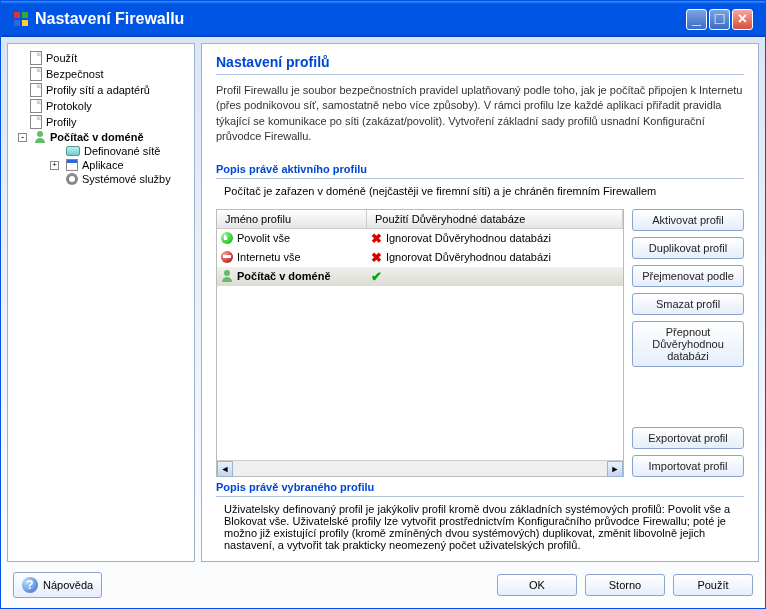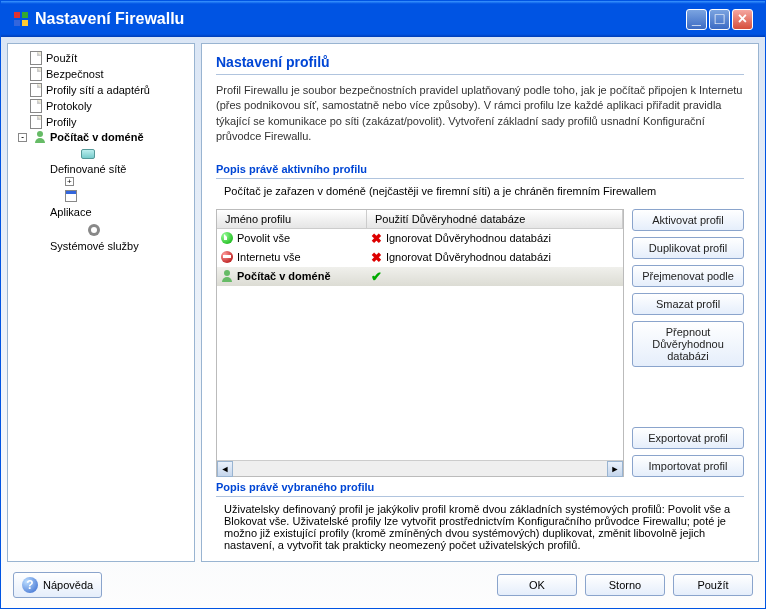--- a/index.html
+++ b/index.html
@@ -16,21 +16,21 @@
 
 .content-wrap { flex: 1; display: flex; flex-direction: column; padding: 6px; gap: 6px; background: linear-gradient(to bottom, #dbe6f5 0%, #fdfdfd 100%); }
 
 .main-area { flex: 1; display: flex; gap: 6px; }
 
 .tree-panel { width: 188px; background: #fff; border: 1px solid #99b4d1; padding: 6px 4px; overflow: auto; }
 .tree-item { display: flex; align-items: center; padding: 1px 2px; gap: 4px; cursor: pointer; white-space: nowrap; }
 .tree-item.bold { font-weight: bold; }
 .tree-indent0 { margin-left: 16px; }
 .tree-indent1 { margin-left: 4px; }
-.tree-indent2 { margin-left: 36px; flex-direction: column; }
+.tree-indent2 { margin-left: 36px; }
 .tree-expander { width: 9px; height: 9px; border: 1px solid #888; display: inline-flex; align-items: center; justify-content: center; font-size: 8px; line-height: 1; margin-right: 3px; background: #fff; }
 .tree-row { display: flex; align-items: center; }
 
 .right-panel { flex: 1; background: #fff; border: 1px solid #99b4d1; padding: 10px 14px; display: flex; flex-direction: column; overflow: hidden; }
 
 .page-title { color: #0046d5; font-size: 14px; font-weight: bold; border-bottom: 1px solid #b0c4de; padding-bottom: 4px; margin-bottom: 8px; }
 .page-desc { color: #333; margin-bottom: 14px; line-height: 1.4; }
 
 .section-title { color: #0046d5; font-weight: bold; border-bottom: 1px solid #b0c4de; padding-bottom: 3px; margin-bottom: 6px; margin-top: 4px; }
 .section-desc { margin-bottom: 12px; padding-left: 8px; }

